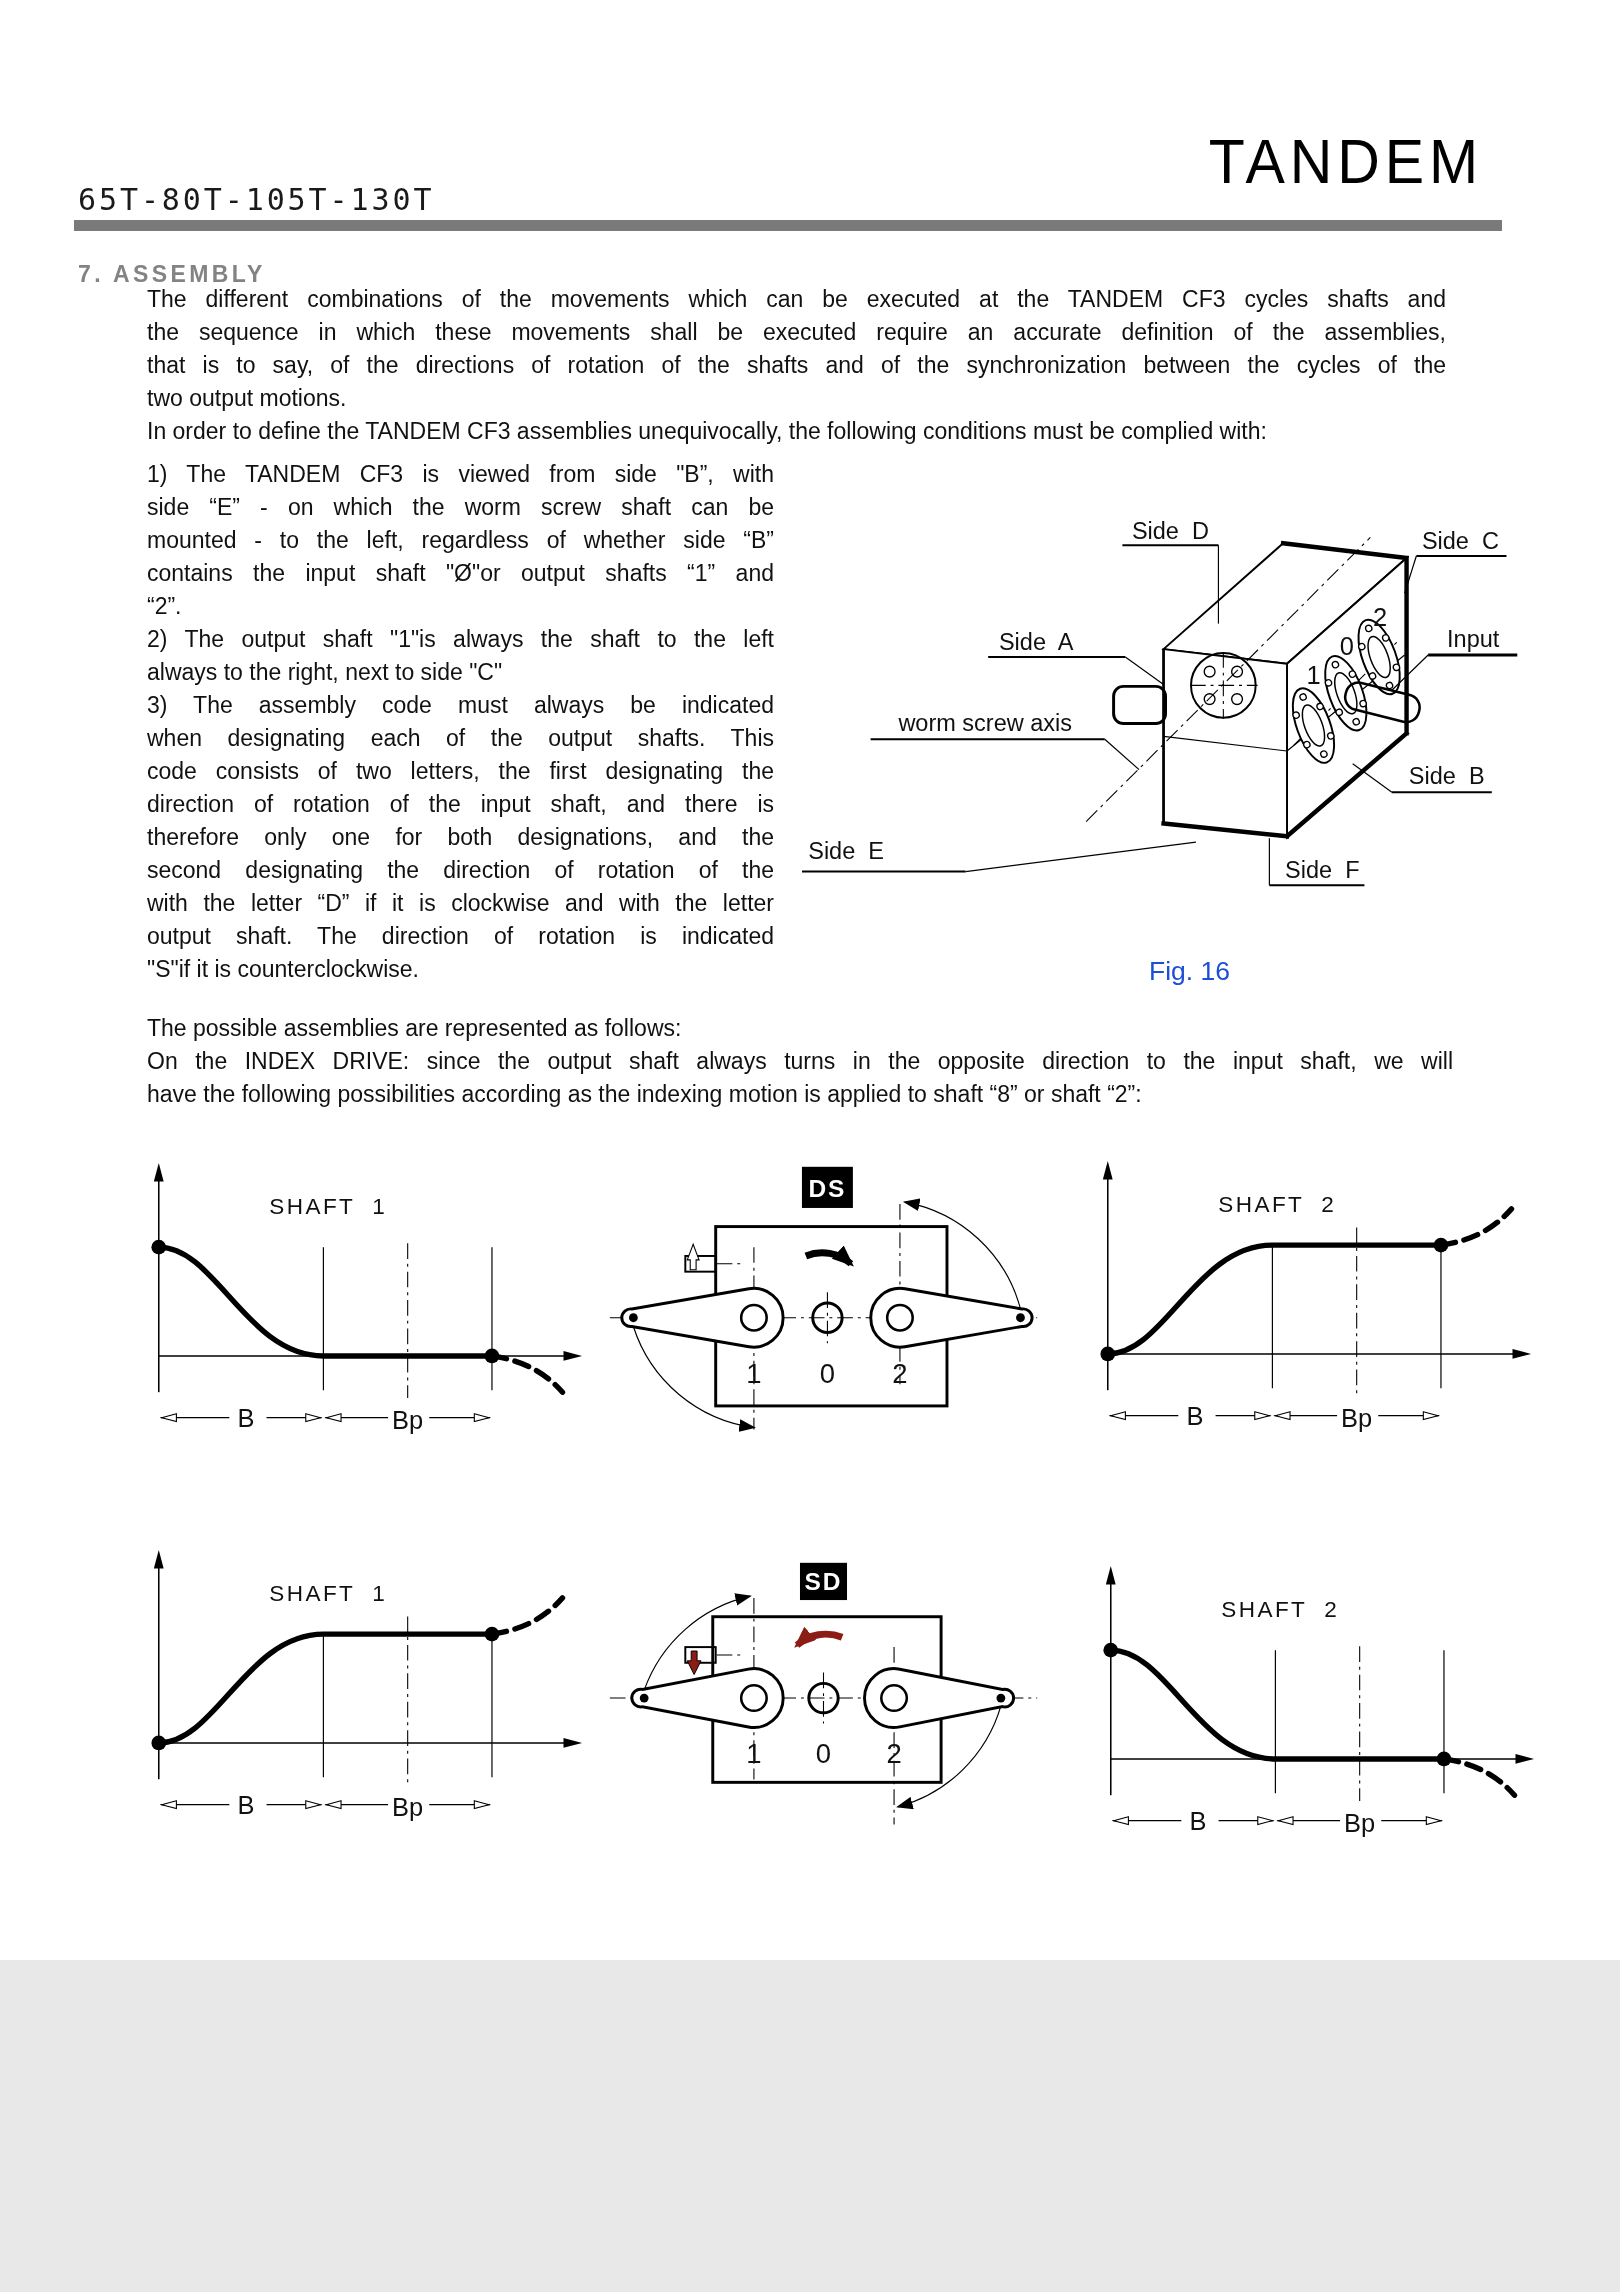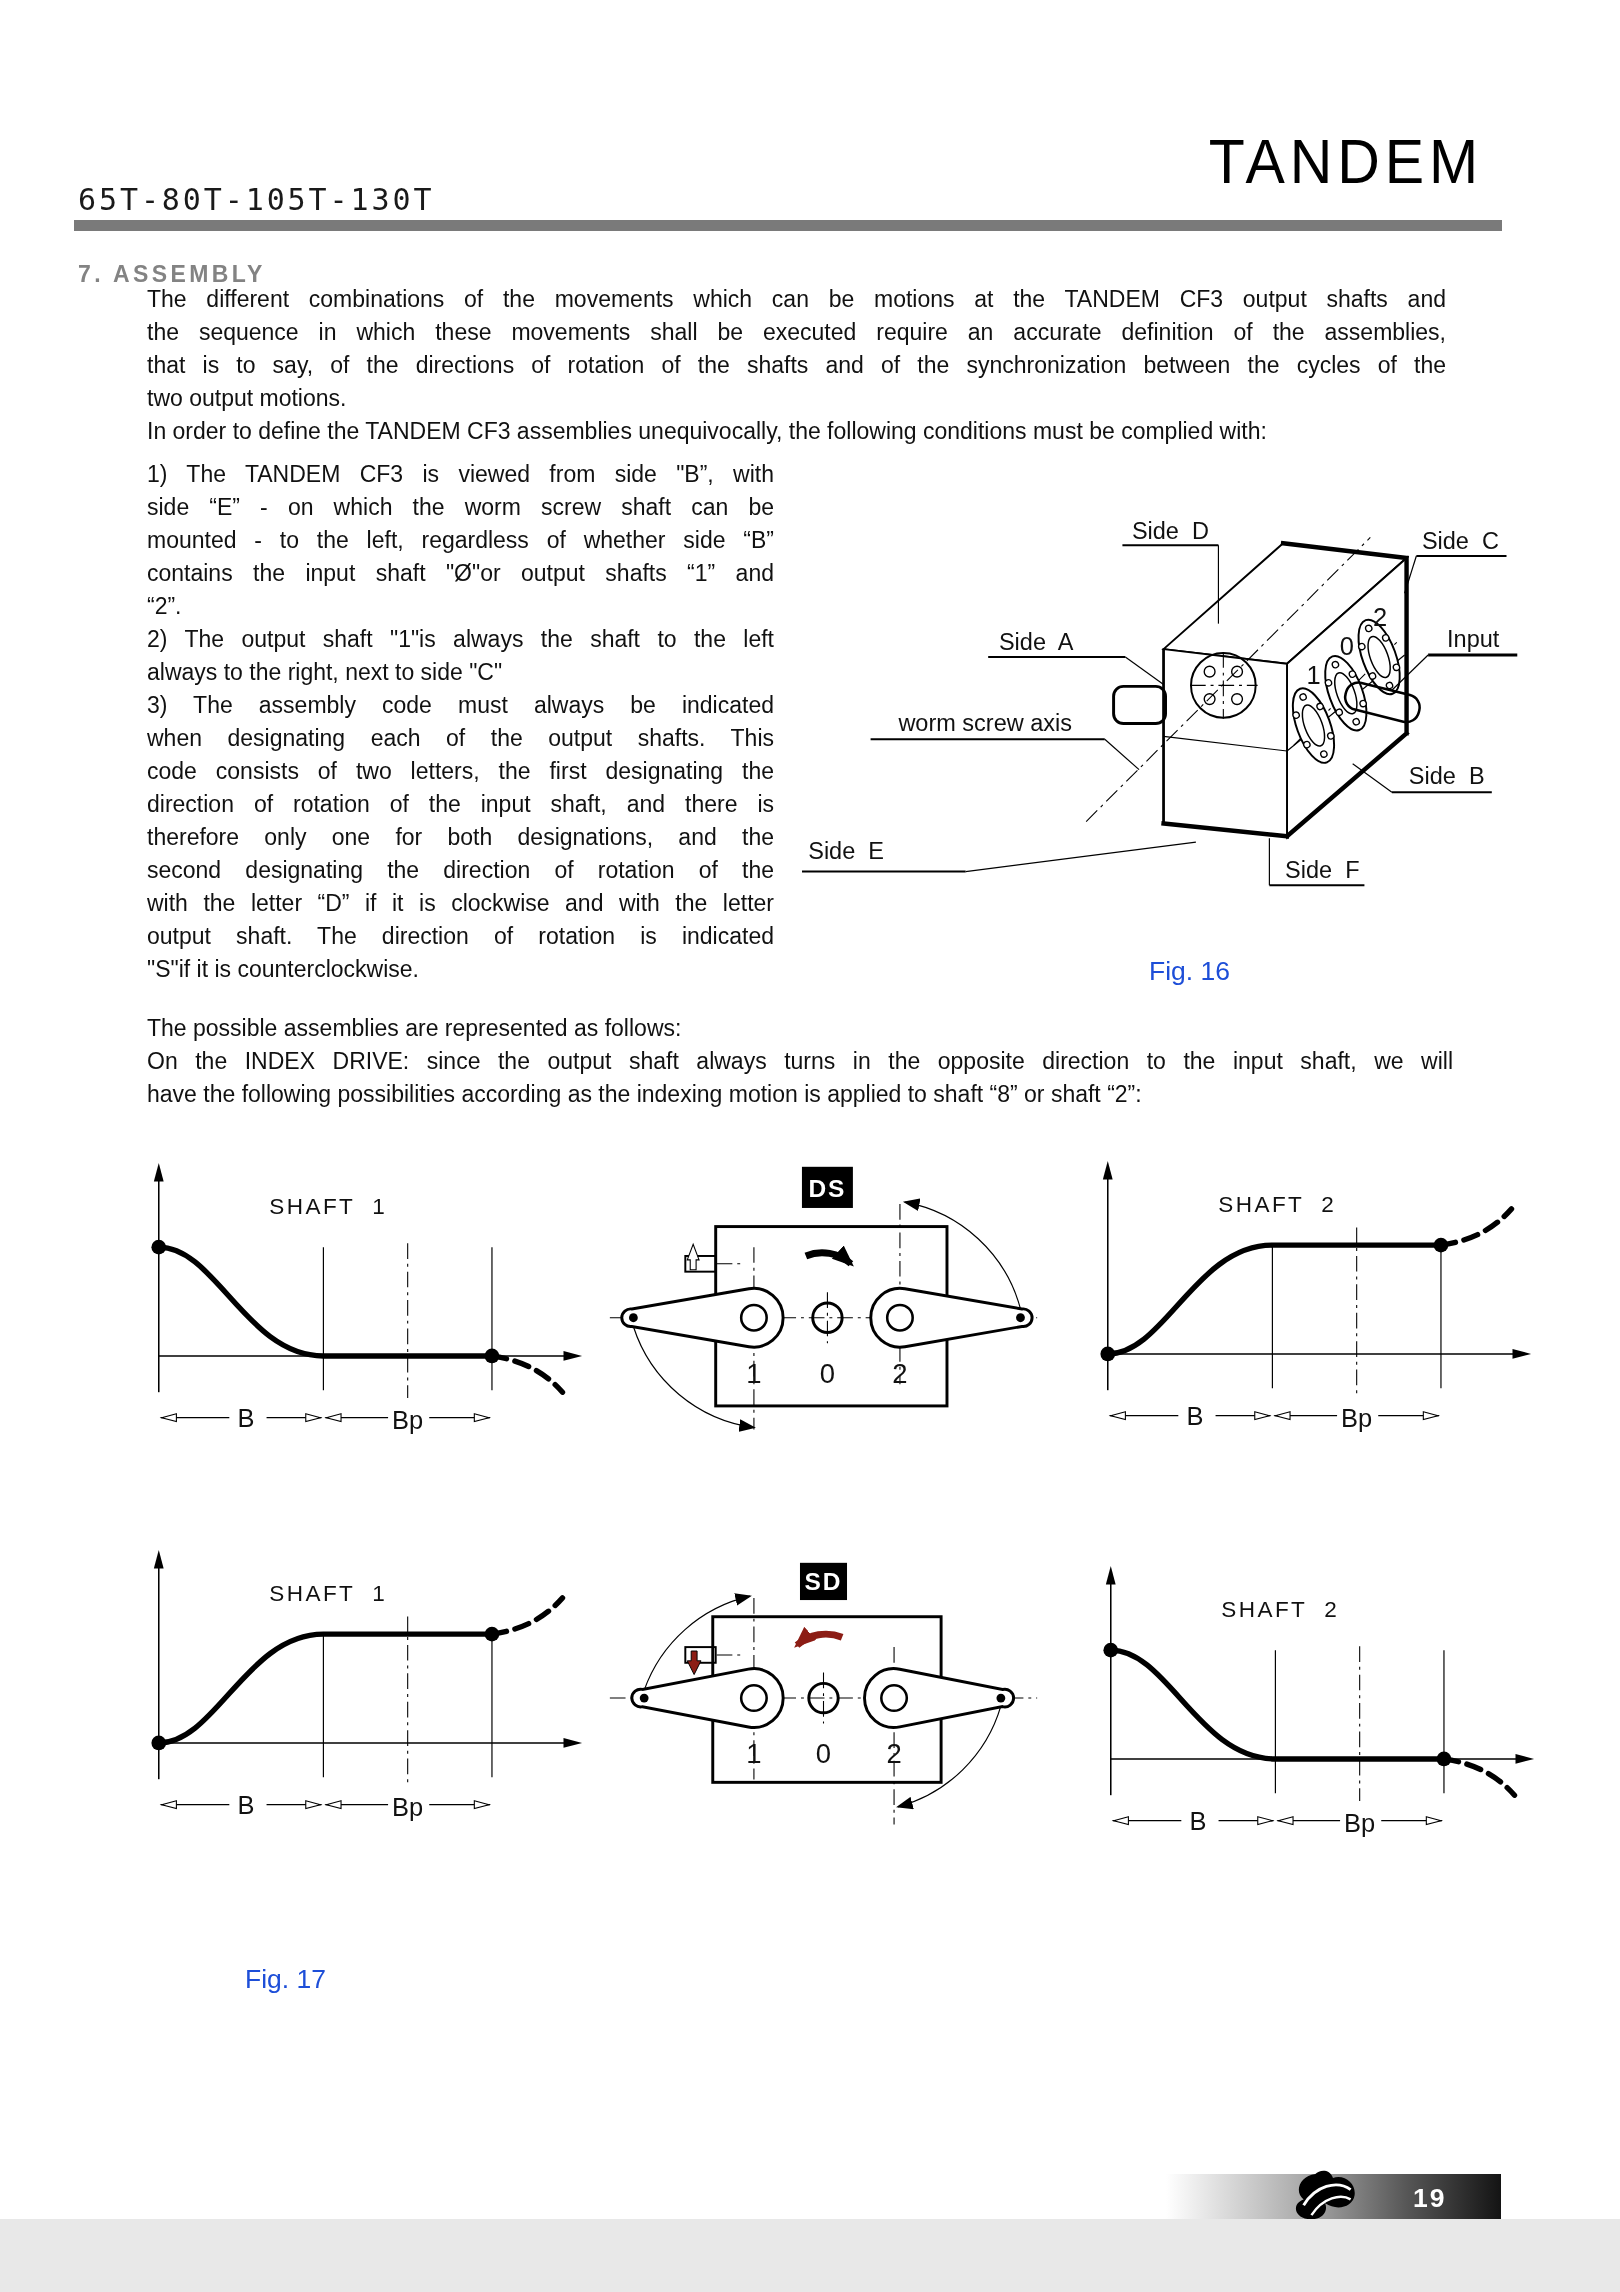--- a/index.html
+++ b/index.html
@@ -1,16 +1,16 @@
 <!DOCTYPE html>
 <html><head>
 <meta charset="utf-8">
 <style>
   html,body{margin:0;padding:0;background:#e8e8e8}
-  .page{position:relative;width:1620px;height:2219px;background:#fff;overflow:hidden;
+  .page{position:relative;width:1620px;height:1960px;background:#fff;overflow:hidden;
         font-family:"Liberation Sans",sans-serif;color:#111}
   .abs{position:absolute}
   .model{font-family:"DejaVu Sans Mono",monospace;font-size:30px;letter-spacing:2.9px;color:#1a1a1a;white-space:pre}
   .brand{font-size:59px;letter-spacing:4.9px;font-weight:400;color:#000;transform:scaleY(1.07);transform-origin:top right;white-space:pre}
   .rule{background:#7a7a7a}
   .sec{font-size:23px;font-weight:bold;letter-spacing:3.4px;color:#838383;white-space:pre}
   .tline{font-size:23px;height:33px;text-align:justify;text-align-last:justify;overflow:visible}
   .short{text-align-last:left}
   .cap{font-size:26.5px;color:#1d4ed8;white-space:pre}
   .pageno{font-size:26.5px;font-weight:bold;color:#fff;letter-spacing:2px}
@@ -61,21 +61,21 @@
       </marker>
     </defs>
   </svg>
 
   <div class="abs model" style="left:78px;top:182px">65T-80T-105T-130T</div>
   <div class="abs brand" style="right:137px;top:125px">TANDEM</div>
   <div class="abs rule" style="left:74px;top:220px;width:1428px;height:10.8px"></div>
   <div class="abs sec" style="left:78px;top:261px">7. ASSEMBLY</div>
 
   <div class="abs" style="left:147px;top:286px;width:1299px">
-    <div class="tline">The different combinations of the movements which can be motions at the TANDEM CF3 output shafts and</div>
+    <div class="tline">The different combinations of the movements which can be executed at the TANDEM CF3 cycles shafts and</div>
     <div class="tline">the sequence in which these movements shall be executed require an accurate definition of the assemblies,</div>
     <div class="tline">that is to say, of the directions of rotation of the shafts and of the synchronization between the cycles of the</div>
     <div class="tline short">two output motions.</div>
     <div class="tline short">In order to define the TANDEM CF3 assemblies unequivocally, the following conditions must be complied with:</div>
   </div>
 
   <div class="abs" style="left:147px;top:461px;width:627px">
     <div class="tline">1) The TANDEM CF3 is viewed from side "B”, with</div>
     <div class="tline">side “E” - on which the worm screw shaft can be</div>
     <div class="tline">mounted - to the left, regardless of whether side “B”</div>

